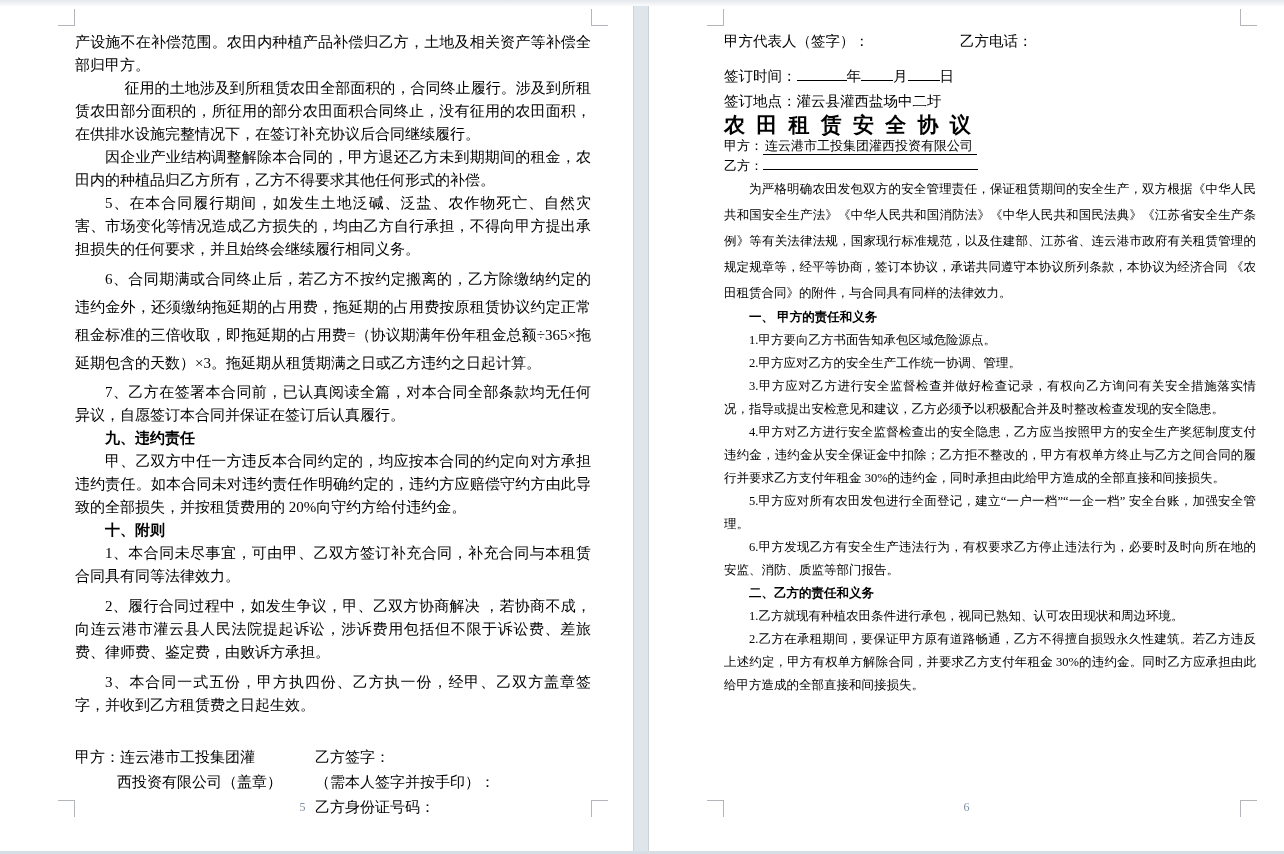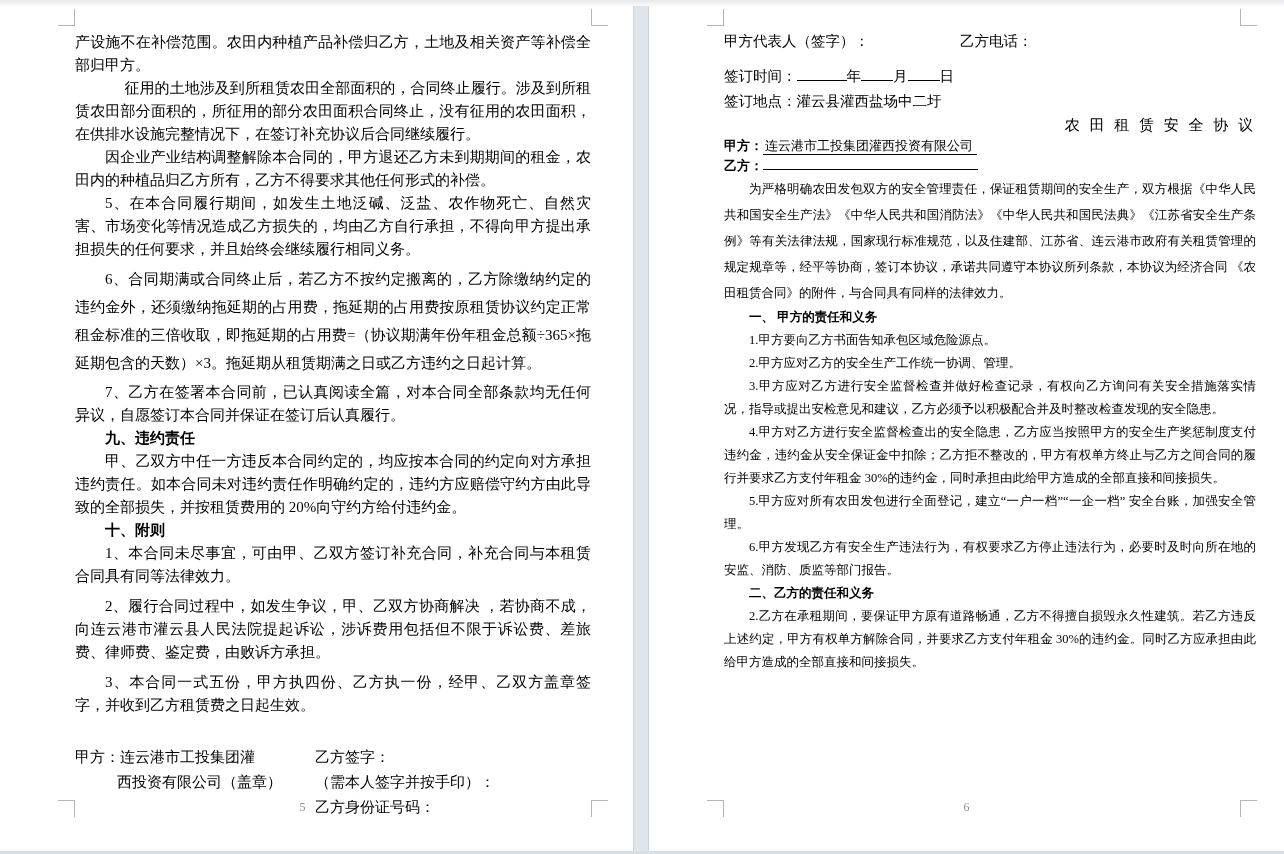--- a/index.html
+++ b/index.html
@@ -65,26 +65,26 @@
   .content-r p { margin:0; }
   .hdr-row { display:flex; font-size:14.5px; line-height:22px; }
   .hdr-row .rep { width:236px; }
   .sign-line { font-size:14.5px; line-height:25px; margin-left:158px; }
   .blank { display:inline-block; border-bottom:1px solid #000; height:13px; vertical-align:baseline; }
   .blank.year  { width:50px; }
   .blank.month { width:32px; }
   .blank.day   { width:32px; }
   .blank.party { width:215px; height:12px; }
   .doc-title {
-    margin-top:52px; text-align:right; font-weight:normal;
-    font-size:15px; letter-spacing:3px; line-height:22px;
+    margin-top:52px; text-align:left; font-weight:bold;
+    font-size:21px; letter-spacing:3px; line-height:22px;
   }
   .party-a-line { margin-top:42px; font-size:13px; line-height:20px; }
   .party-b-line { margin-top:19px; font-size:13px; line-height:20px; }
-  .party-label { font-weight:bold; }
+  .party-label { font-weight:normal; }
   .underlined { border-bottom:1px solid #000; padding:0 4px 1px 2px; }
   .preamble { margin-top:5px; text-indent:2em; line-height:26px; }
   .sec-heading { font-weight:bold; text-indent:2em; line-height:23px; }
   .content-r .item { text-indent:2em; line-height:23px; }
 </style>
 </head>
 <body>
 
 <div class="top-strip"></div>
 
@@ -157,19 +157,20 @@
 
     <p class="sec-heading">一、 甲方的责任和义务</p>
     <p class="item">1.甲方要向乙方书面告知承包区域危险源点。</p>
     <p class="item">2.甲方应对乙方的安全生产工作统一协调、管理。</p>
     <p class="item">3.甲方应对乙方进行安全监督检查并做好检查记录，有权向乙方询问有关安全措施落实情况，指导或提出安检意见和建议，乙方必须予以积极配合并及时整改检查发现的安全隐患。</p>
     <p class="item">4.甲方对乙方进行安全监督检查出的安全隐患，乙方应当按照甲方的安全生产奖惩制度支付违约金，违约金从安全保证金中扣除；乙方拒不整改的，甲方有权单方终止与乙方之间合同的履行并要求乙方支付年租金 30%的违约金，同时承担由此给甲方造成的全部直接和间接损失。</p>
     <p class="item">5.甲方应对所有农田发包进行全面登记，建立“一户一档”“一企一档” 安全台账，加强安全管理。</p>
     <p class="item">6.甲方发现乙方有安全生产违法行为，有权要求乙方停止违法行为，必要时及时向所在地的安监、消防、质监等部门报告。</p>
 
     <p class="sec-heading">二、乙方的责任和义务</p>
+    <p class="item">1.乙方就现有种植农田条件进行承包，视同已熟知、认可农田现状和周边环境。</p>
     <p class="item">2.乙方在承租期间，要保证甲方原有道路畅通，乙方不得擅自损毁永久性建筑。若乙方违反上述约定，甲方有权单方解除合同，并要求乙方支付年租金 30%的违约金。同时乙方应承担由此给甲方造成的全部直接和间接损失。</p>
   </div>
 
   <div class="pagenum">6</div>
 </div>
 
 <div class="bottom-strip"></div>
 
 </body></html>

